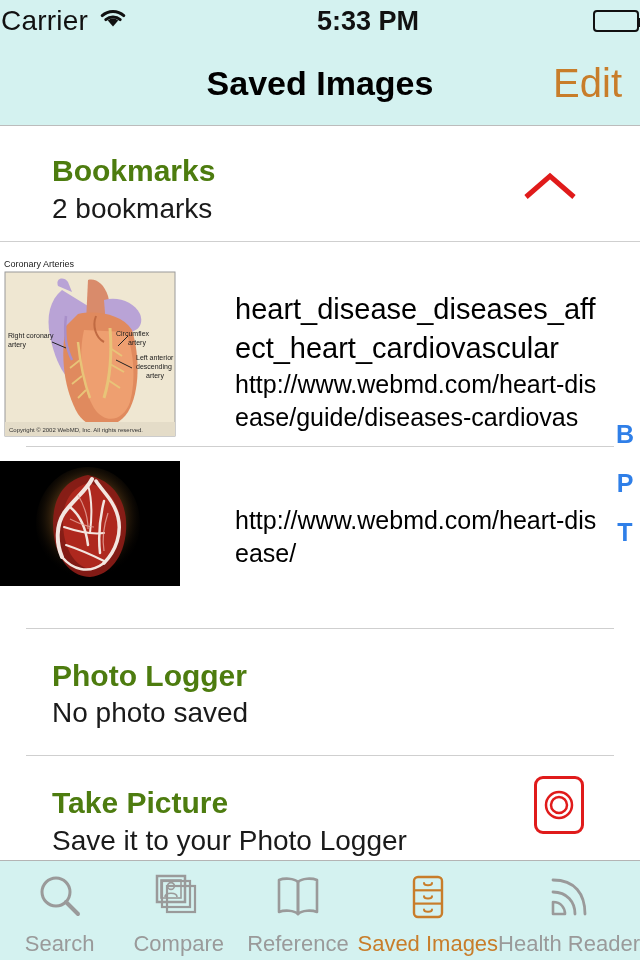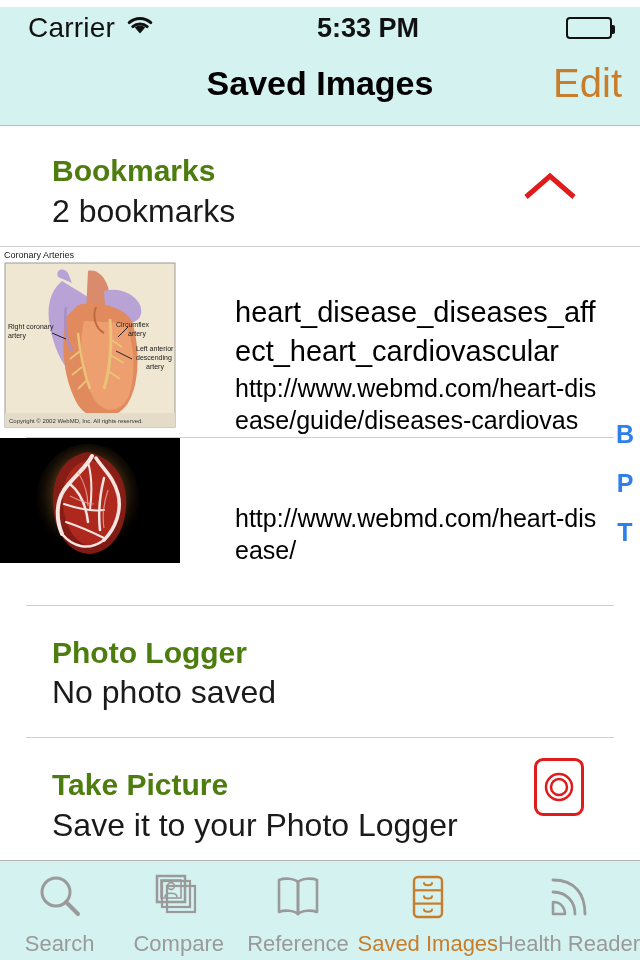--- a/index.html
+++ b/index.html
@@ -6,23 +6,23 @@
   html, body {
     width:640px; height:960px;
     font-family:"Liberation Sans", sans-serif;
     background:#ffffff;
     overflow:hidden;
   }
   #app { position:relative; width:640px; height:960px; background:#fff; }
 
   
   .statusbar {
-    position:absolute; top:7px; left:0; width:640px; height:42px;
+    position:absolute; top:0; left:0; width:640px; height:42px;
     background:#d4f2f0;
-    display:flex; align-items:center; padding:0 28px;
+    display:flex; align-items:center; padding:0 1px;
   }
   .sb-carrier { font-size:28px; color:#111; letter-spacing:.2px; }
   .wifi-icon { margin-left:10px; display:block; }
   .sb-time {
     position:absolute; left:0; width:640px; text-align:center;
     font-size:27px; font-weight:bold; color:#111; pointer-events:none;margin-left:48px;
   }
   .sb-right { margin-left:auto; display:flex; align-items:center; }
   .battery {
     width:46px; height:22px; border:2px solid #111; border-radius:4px;
@@ -49,30 +49,30 @@
   
   .content {
     position:absolute; top:126px; left:0; width:640px; height:734px;
     background:#fff; overflow:hidden;
   }
 
   .section-header {
     padding:28px 0 16px 52px; position:relative;
   }
   .sh-title { font-size:30px; font-weight:bold; color:#4d7c0f; line-height:1.15; }
-  .sh-sub { font-size:32px; color:#1a1a1a; margin-top:4px; }
+  .sh-sub { font-size:28px; color:#1a1a1a; margin-top:4px; }
   .collapse-btn {
     position:absolute; right:62px; top:44px;
     background:none; border:none; cursor:pointer; padding:0;
   }
 
   .divider { height:1px; background:#cfcfcf; margin-left:26px; margin-right:26px; }
   .divider.full { margin-left:0; margin-right:0; }
 
-  .row { display:flex; align-items:flex-end; position:relative; }
+  .row { display:flex; align-items:center; position:relative;margin-top:14px; }
   .thumb { flex:0 0 auto; }
   .row-text { padding-left:55px; padding-top:22px; padding-right:40px; }
   .row-title {
     font-size:29px; color:#000; line-height:1.33;
     word-break:break-all; white-space:pre-wrap;
   }
   .row-url {
     font-size:25px; color:#000; line-height:1.3; margin-top:1px;
     word-break:break-all; white-space:pre-wrap;
   }

